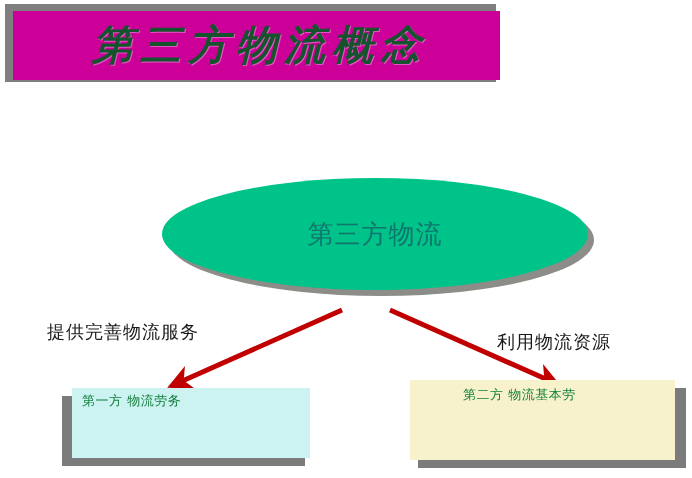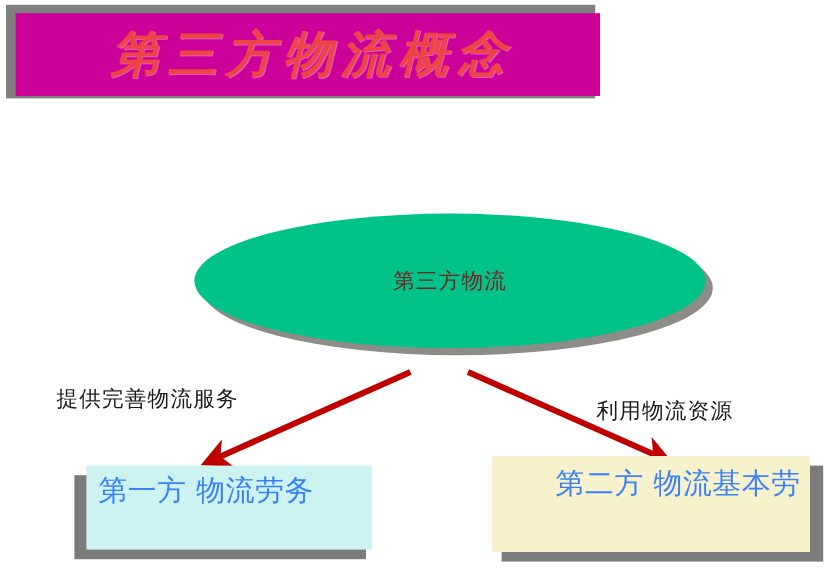--- a/index.html
+++ b/index.html
@@ -36,21 +36,21 @@
   }
   .title-text {
     position: absolute;
     left: 13px;
     top: 11px;
     width: 487px;
     height: 69px;
     display: flex;
     align-items: center;
     justify-content: center;
-    color: #ef4444;
+    color: #14532d;
     font-family: "DejaVu Serif", "Liberation Serif", serif;
     font-size: 41px;
     font-weight: bold;
     font-style: italic;
     letter-spacing: 7px;
     text-indent: 7px;
     line-height: 1;
     white-space: nowrap;
     text-shadow: 1px 1px 0 rgba(255,255,255,0.35);
   }
@@ -76,23 +76,23 @@
   }
   .ellipse-label {
     position: absolute;
     left: 162px;
     top: 178px;
     width: 426px;
     height: 112px;
     display: flex;
     align-items: center;
     justify-content: center;
-    color: #7f1d1d;
+    color: #0f766e;
     font-family: "DejaVu Sans", "Liberation Sans", sans-serif;
-    font-size: 18px;
+    font-size: 26px;
     letter-spacing: 1px;
     white-space: nowrap;
   }
 
   
   .arrow-layer {
     position: absolute;
     left: 0;
     top: 0;
     width: 692px;
@@ -140,23 +140,23 @@
   .box-right {
     position: absolute;
     left: 410px;
     top: 380px;
     width: 265px;
     height: 80px;
     background: #f7f2cc;
   }
   .box-text {
     position: absolute;
-    color: #3b82f6;
+    color: #15803d;
     font-family: "DejaVu Serif", "Liberation Serif", serif;
-    font-size: 24px;
+    font-size: 13px;
     line-height: 1.45;
     letter-spacing: 0.5px;
   }
   .box-text-left  { left: 82px;  top: 392px; width: 222px; }
   .box-text-right { left: 420px; top: 386px; width: 250px; margin-left: 43px; }
 </style>
 </head>
 <body>
 
 <div id="slide">

